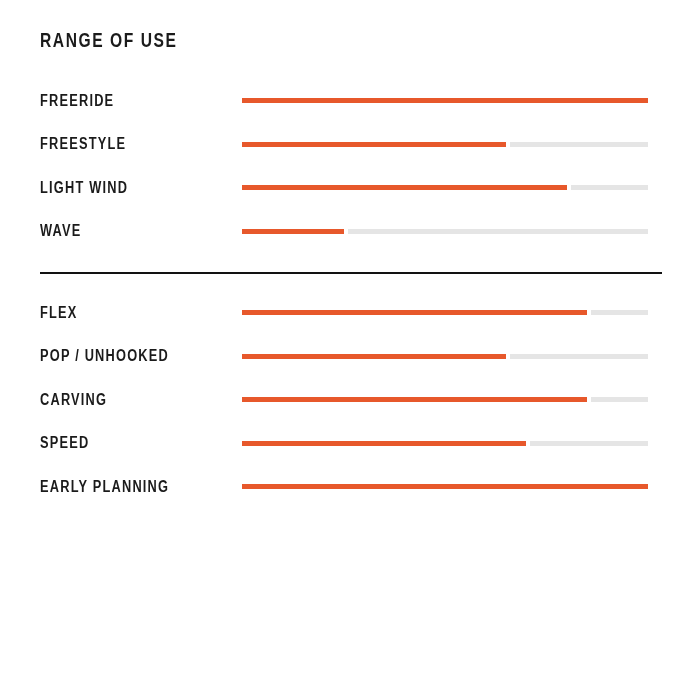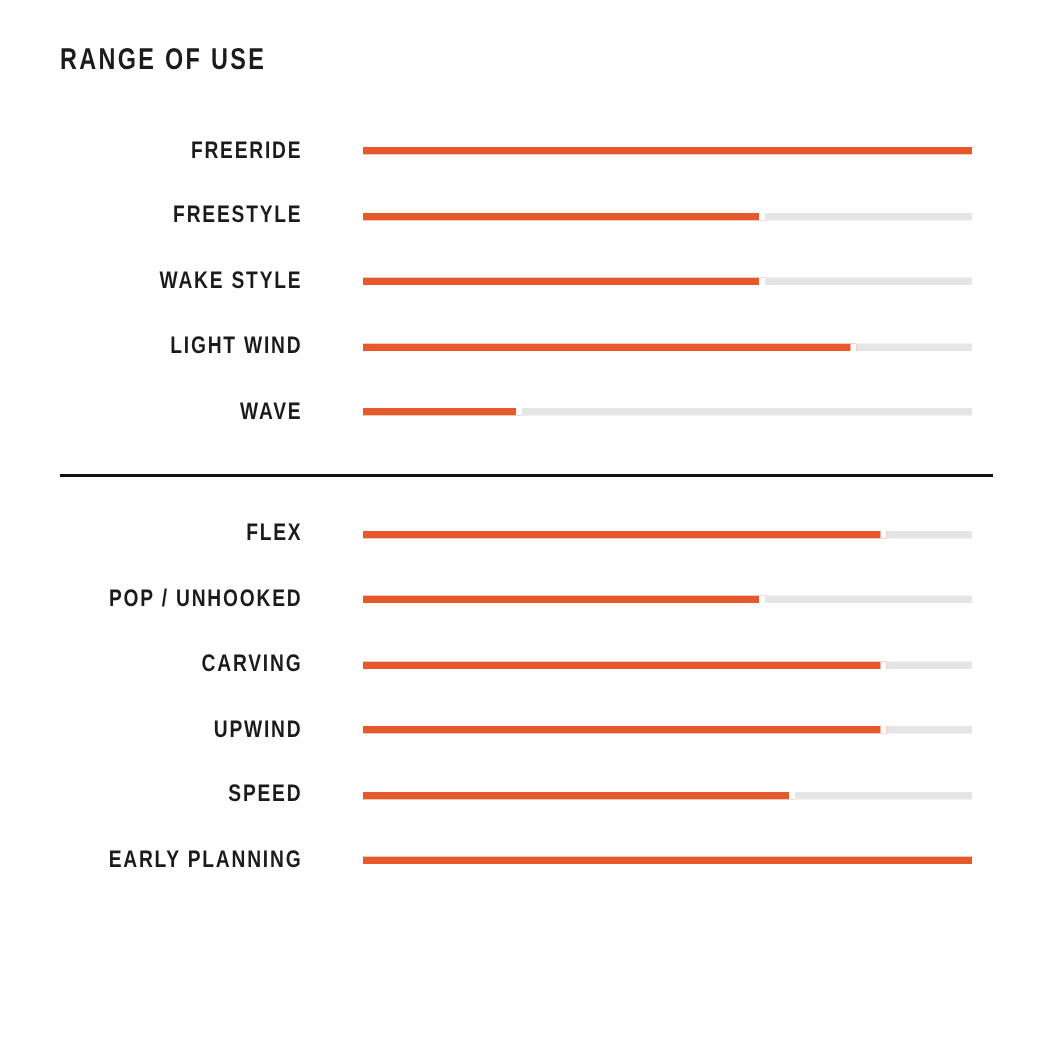--- a/index.html
+++ b/index.html
@@ -17,21 +17,21 @@
     font-size: 20px;
     font-weight: bold;
     color: var(--text, #1b1b1b);
     letter-spacing: 2px;
     white-space: nowrap;
     transform: scaleX(0.78);
     transform-origin: left center;
     line-height: 20px;
     height: 20px;
   }
-  .section { margin-top: 29px; text-align: right; }
+  .section { margin-top: 29px; }
   .section.lower { margin-top: 0; }
   .row {
     display: flex;
     align-items: center;
     height: 43.5px;
   }
   .row-label {
     flex: 0 0 202px;
     font-size: 16px;
     font-weight: bold;
@@ -79,26 +79,20 @@
     </div>
 
     <div class="row">
       <div class="row-label">FREESTYLE</div>
       <div class="track">
         <div class="fill" style="width: 65%;"></div>
       </div>
     </div>
 
 
-    <div class="row">
-      <div class="row-label">WAKE STYLE</div>
-      <div class="track">
-        <div class="fill" style="width: 65%;"></div>
-      </div>
-    </div>
 
     <div class="row">
       <div class="row-label">LIGHT WIND</div>
       <div class="track">
         <div class="fill" style="width: 80%;"></div>
       </div>
     </div>
 
     <div class="row">
       <div class="row-label">WAVE</div>
@@ -127,26 +121,20 @@
       </div>
     </div>
 
     <div class="row">
       <div class="row-label">CARVING</div>
       <div class="track">
         <div class="fill" style="width: 85%;"></div>
       </div>
     </div>
 
-    <div class="row">
-      <div class="row-label">UPWIND</div>
-      <div class="track">
-        <div class="fill" style="width: 85%;"></div>
-      </div>
-    </div>
 
     <div class="row">
       <div class="row-label">SPEED</div>
       <div class="track">
         <div class="fill" style="width: 70%;"></div>
       </div>
     </div>
 
     <div class="row">
       <div class="row-label">EARLY PLANNING</div>

